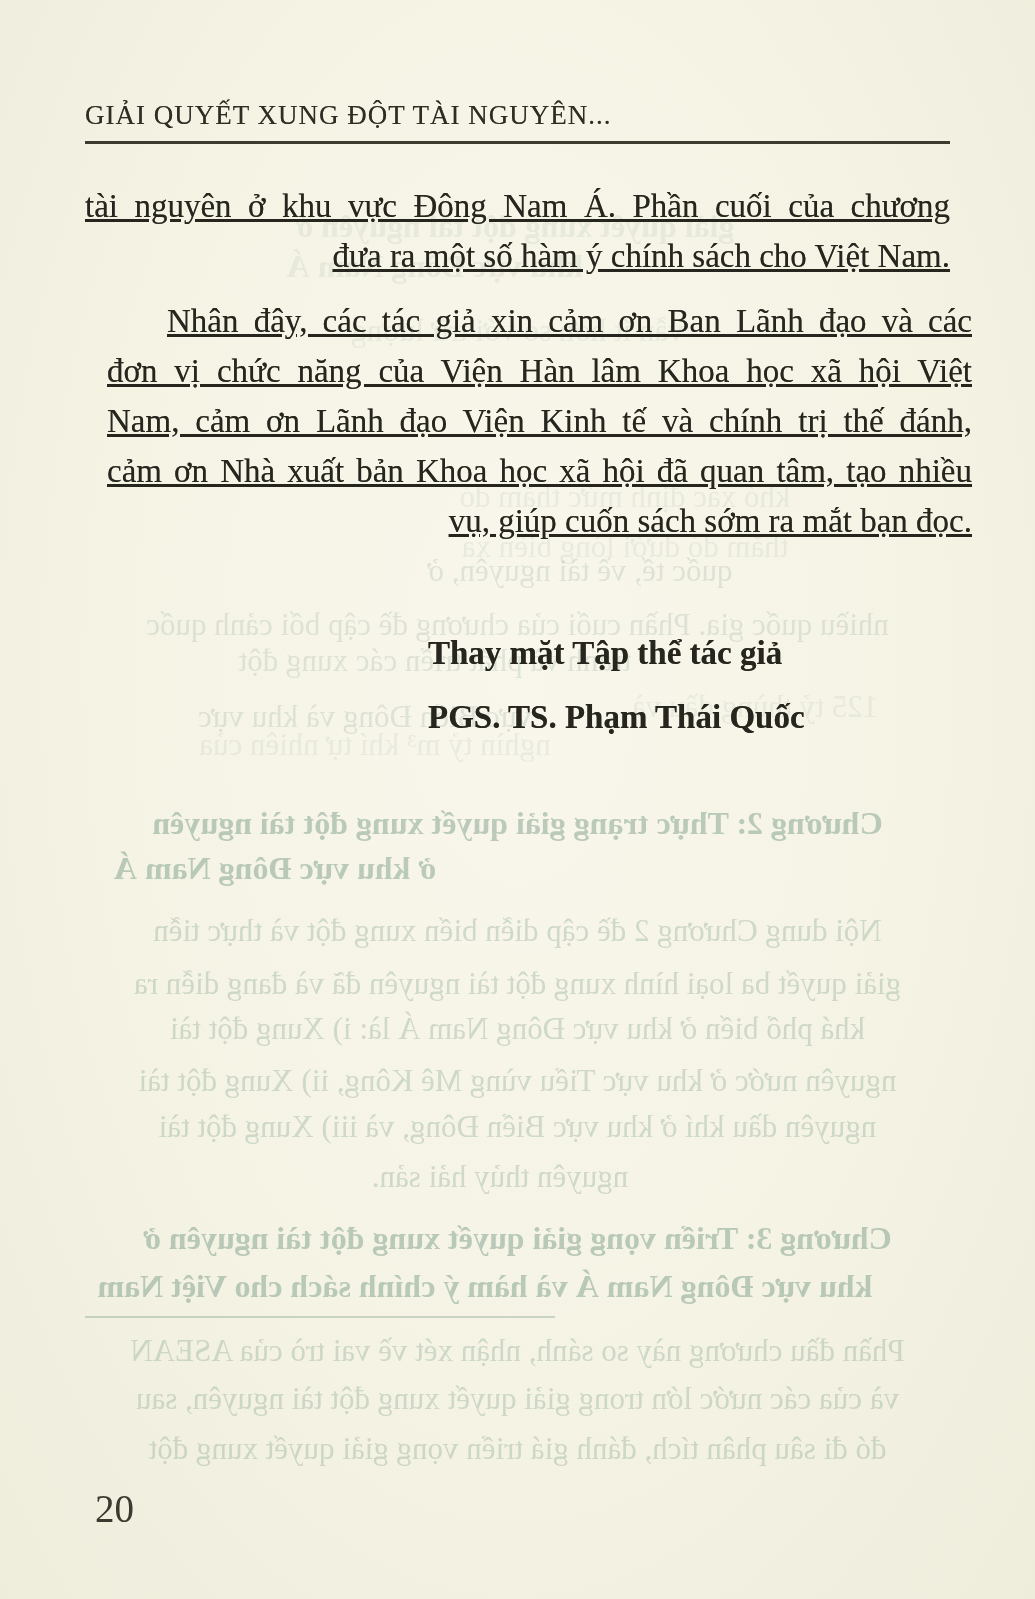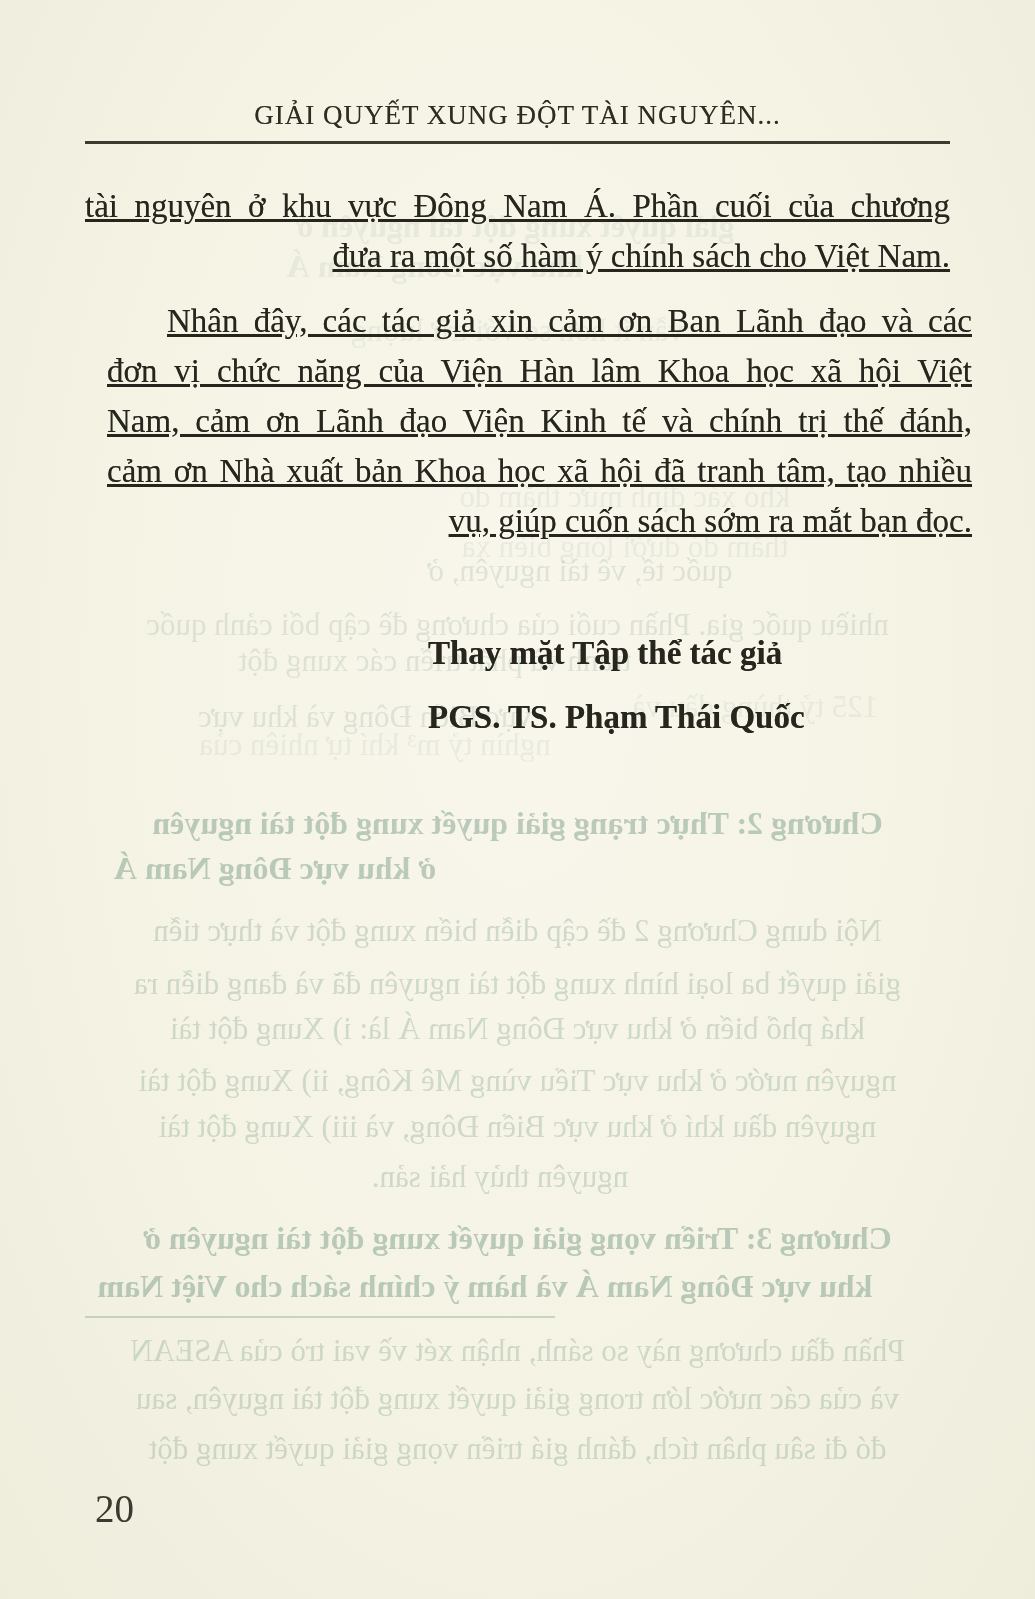--- a/index.html
+++ b/index.html
@@ -6,21 +6,20 @@
   body{width:1035px;background:#f6f4e6;}
   .page{
     position:relative;width:1035px;height:1599px;overflow:hidden;
     font-family:"Liberation Serif","DejaVu Serif",serif;
     background:radial-gradient(ellipse at 50% 42%, #f9f7ec 0%, #f5f3e4 55%, #eeecdb 100%);
   }
   .running-header{
     position:absolute;left:85px;top:100px;width:865px;
     font-size:27px;letter-spacing:1px;color:#2d2d24;white-space:nowrap;
     text-shadow:0 0 .5px rgba(40,40,30,.55);
-    text-align:center;
   }
   .header-rule{position:absolute;left:85px;top:141px;width:865px;height:3px;background:#3b3b2f;}
   .para{
     position:absolute;left:85px;width:865px;
     font-size:33px;line-height:50px;color:#26261f;
     text-shadow:0 0 .5px rgba(38,38,28,.6);
     text-decoration:underline;
   }
   #para-0{top:181px;}
   #para-1{top:296px;margin-left:22px;}
@@ -84,21 +83,21 @@
   <div class="header-rule"></div>
 
   <div class="para" id="para-0">
       <div class="bline stretch">tài nguyên ở khu vực Đông Nam Á. Phần cuối của chương</div>
       <div class="bline">đưa ra một số hàm ý chính sách cho Việt Nam.</div>
     </div>
   <div class="para" id="para-1">
       <div class="bline stretch indent">Nhân đây, các tác giả xin cảm ơn Ban Lãnh đạo và các</div>
       <div class="bline stretch">đơn vị chức năng của Viện Hàn lâm Khoa học xã hội Việt</div>
       <div class="bline stretch">Nam, cảm ơn Lãnh đạo Viện Kinh tế và chính trị thế đánh,</div>
-      <div class="bline stretch">cảm ơn Nhà xuất bản Khoa học xã hội đã tranh tâm, tạo nhiều</div>
+      <div class="bline stretch">cảm ơn Nhà xuất bản Khoa học xã hội đã quan tâm, tạo nhiều</div>
       <div class="bline">vụ, giúp cuốn sách sớm ra mắt bạn đọc.</div>
     </div>
 
   <div class="signature">
     <div class="sig-line">Thay mặt Tập thể tác giả</div>
     <div class="sig-line">PGS. TS. Phạm Thái Quốc</div>
   </div>
 
   <div class="page-number">20</div>
 

